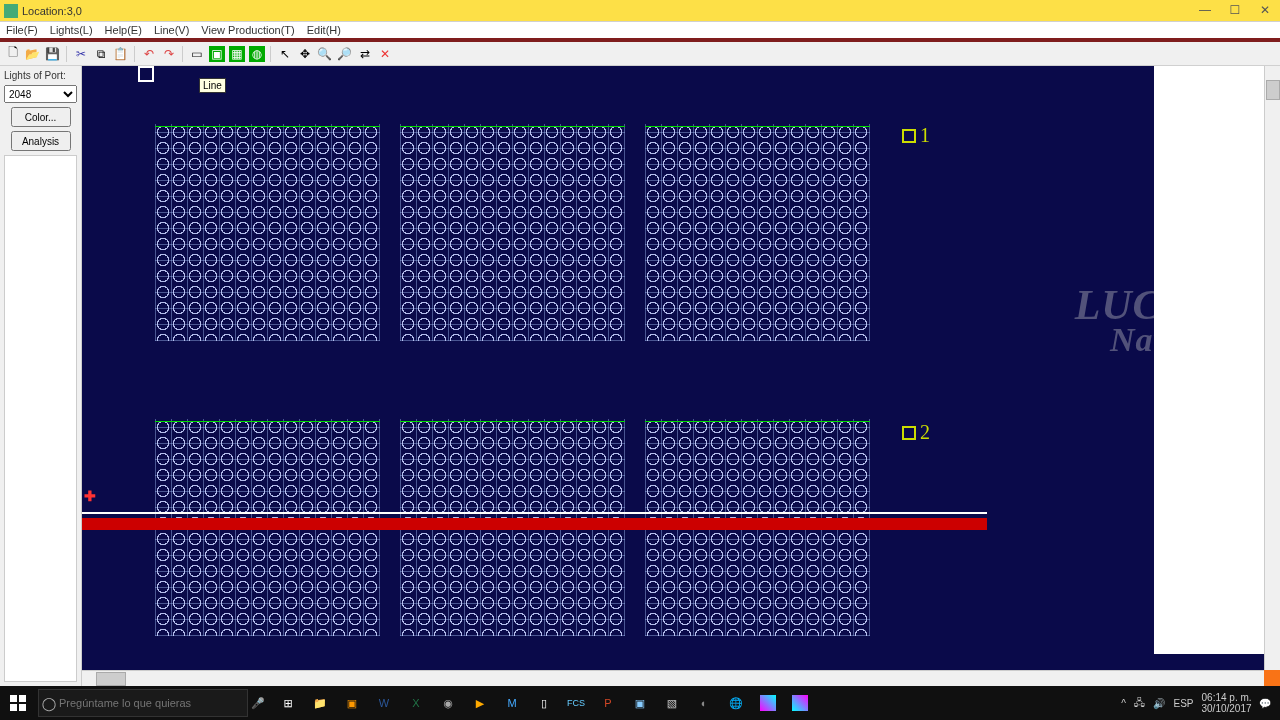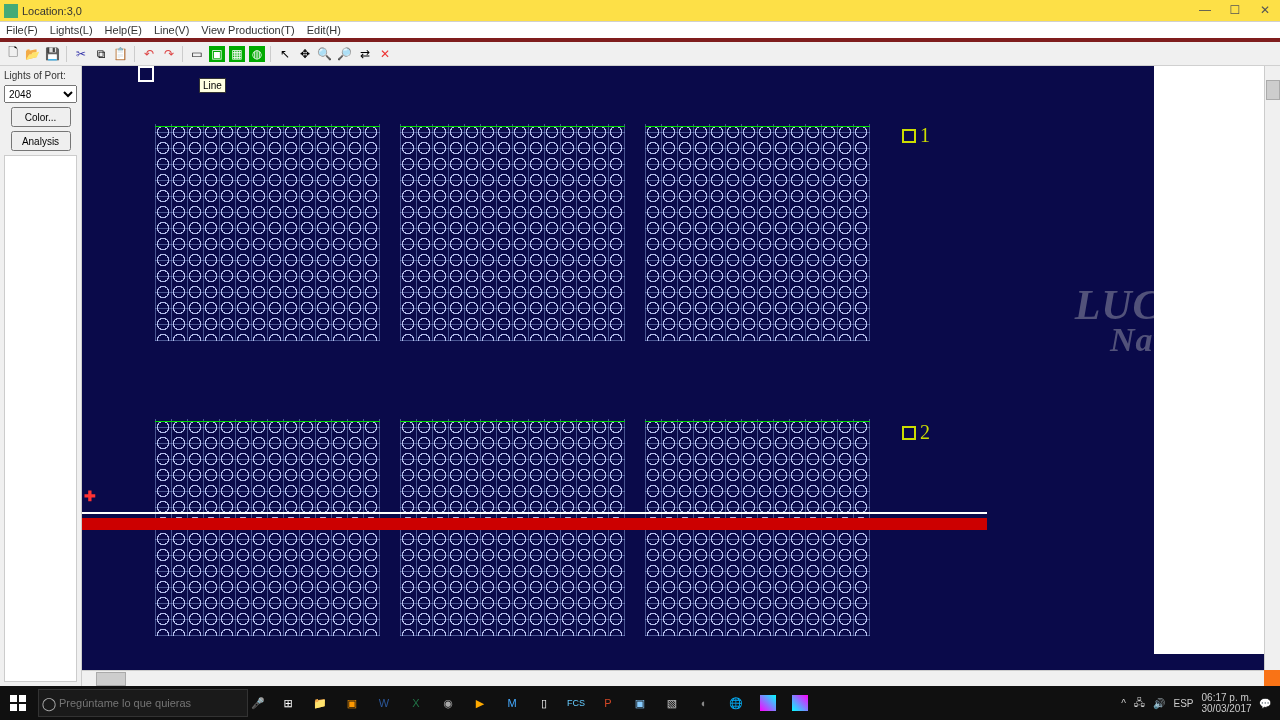--- a/index.html
+++ b/index.html
@@ -215,18 +215,18 @@
     <div class="task-icon">
         <span style="background:linear-gradient(45deg,#0ff,#f0f);width:16px;height:16px;display:block"></span>
       </div>
   </div>
   <div class="tray">
     <span>^</span>
     <span>🖧</span>
     <span>🔊</span>
     <span>ESP</span>
     <div class="clock">
-      <div>06:17 p. m.</div>
-      <div>30/03/2017</div>
+      <div>06:14 p. m.</div>
+      <div>30/10/2017</div>
     </div>
     <span>💬</span>
   </div>
 </div>
 
 </body></html>

